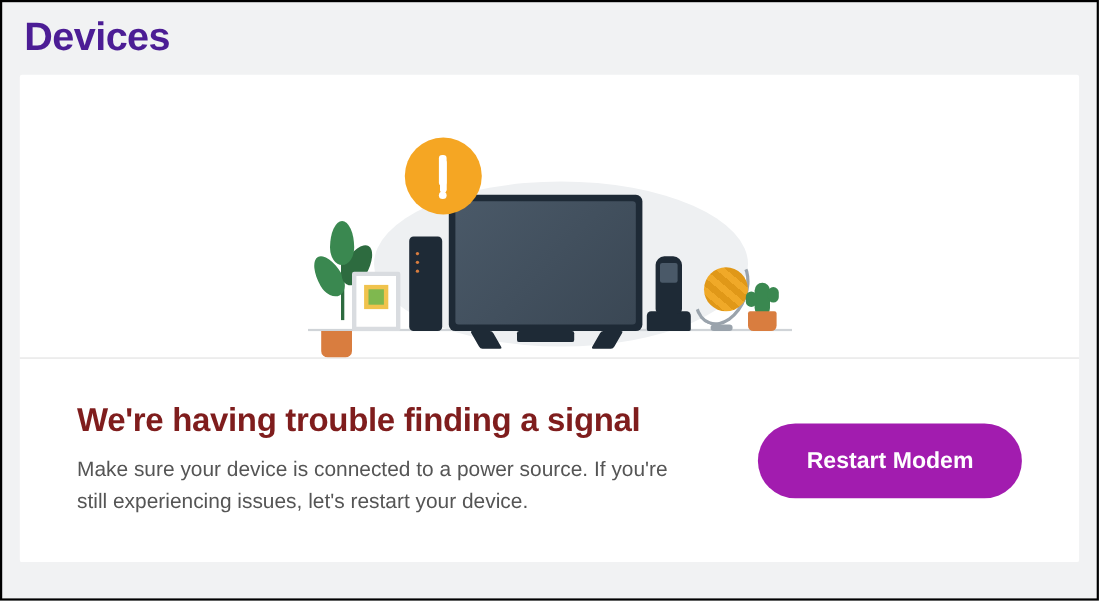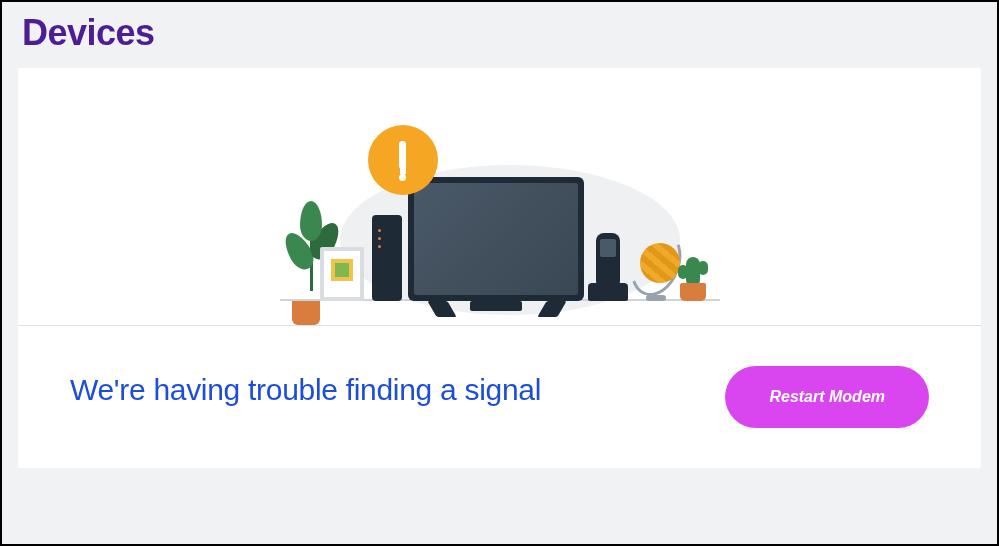--- a/index.html
+++ b/index.html
@@ -193,42 +193,41 @@
       display: flex;
       align-items: center;
       padding: 40px 52px 40px 52px;
       gap: 40px;
     }
     .message-text {
       flex: 1;
     }
     .message-text h2 {
       font-size: 30px;
-      font-weight: 400;
-      color: #1d4ed8;
+      font-weight: 700;
+      color: #7f1d1d;
       margin-bottom: 14px;
       letter-spacing: -0.3px;
     }
     .message-text p {
       font-size: 19px;
       color: #555;
       line-height: 1.5;
       max-width: 540px;
     }
     .action-button {
-      background: #d946ef;
+      background: #a21caf;
       color: #fff;
       border: none;
       border-radius: 999px;
       padding: 22px 44px;
-      font-size: 16px;
+      font-size: 21px;
       font-weight: 600;
       cursor: pointer;
       white-space: nowrap;
-      font-style: italic;
     }
   </style>
 </head>
 <body>
 
 <div class="header">
   <h1>Devices</h1>
 </div>
 
 <div class="card">
@@ -275,17 +274,18 @@
       <div class="warn-badge">
         <div class="warn-excl"></div>
         <div class="warn-dot"></div>
       </div>
     </div>
   </div>
 
   <div class="message-section">
     <div class="message-text">
       <h2>We're having trouble finding a signal</h2>
+      <p>Make sure your device is connected to a power source. If you're still experiencing issues, let's restart your device.</p>
     </div>
     <button class="action-button">Restart Modem</button>
   </div>
 
 </div>
 
 </body></html>

